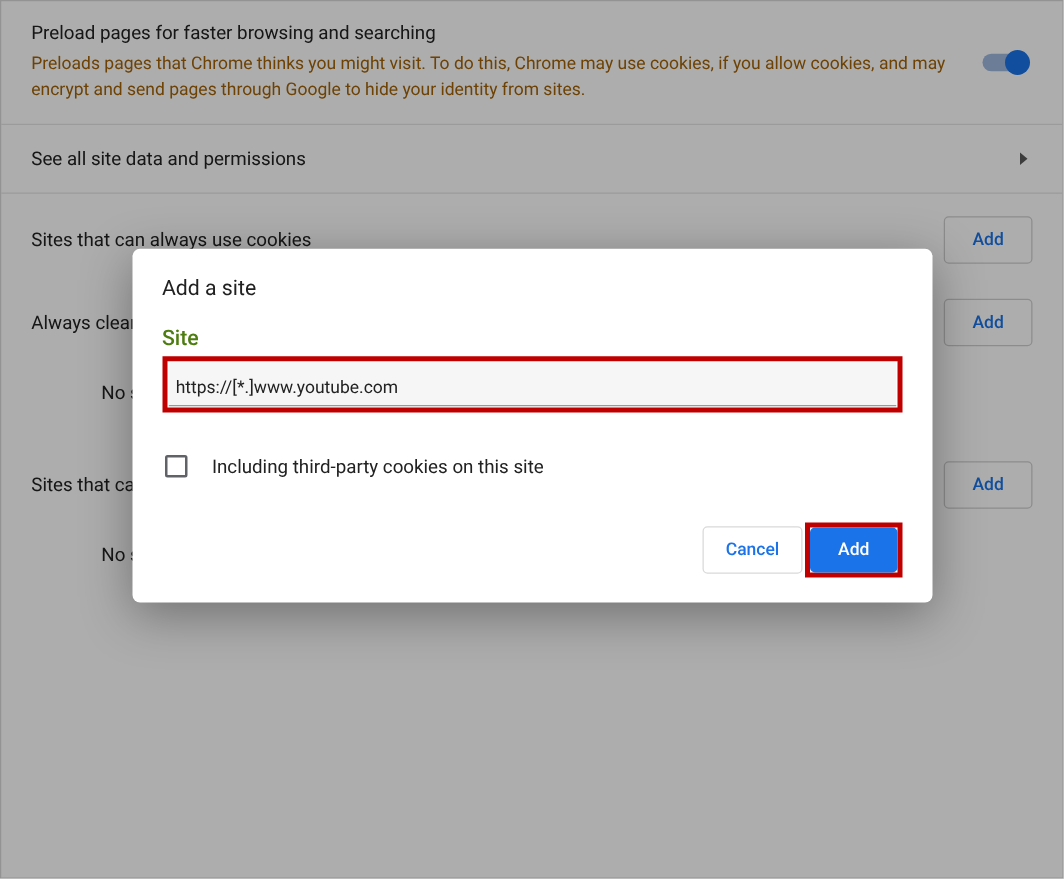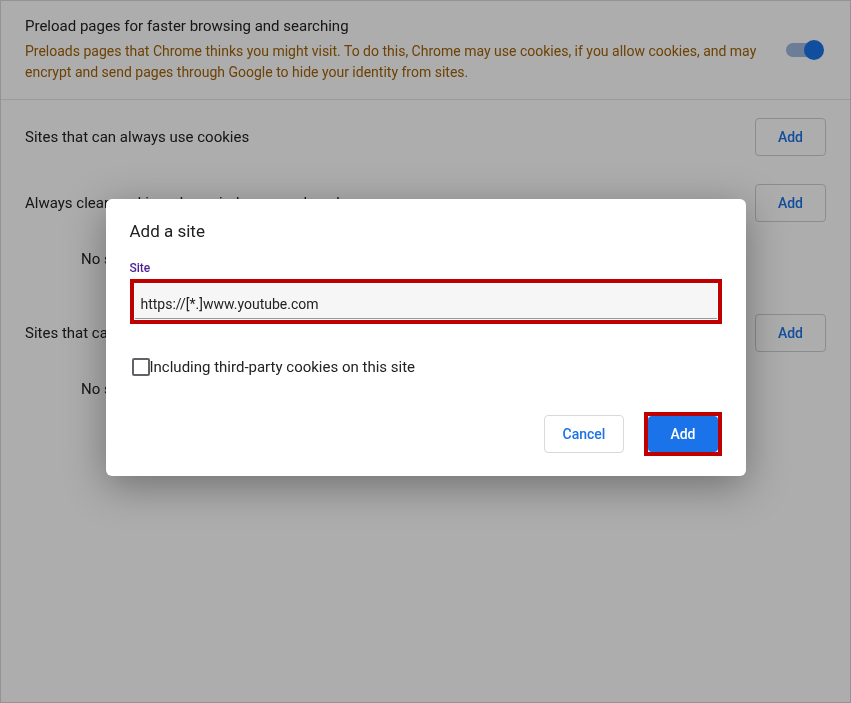--- a/index.html
+++ b/index.html
@@ -23,27 +23,27 @@
 
     .add-btn { background: #fff; border: 1px solid #cfcfcf; color: #1a73e8; font-size: 14px; font-weight: 500; padding: 10px 22px; border-radius: 4px; cursor: pointer; }
 
     .toggle { width: 36px; height: 14px; border-radius: 10px; background: #9fb8e0; position: relative; flex-shrink: 0; margin-right: 4px; }
     .toggle .knob { position: absolute; right: -2px; top: -3px; width: 20px; height: 20px; background: #1a73e8; border-radius: 50%; }
 
     
     .overlay { position: absolute; inset: 0; background: rgba(0,0,0,0.32); display: flex; align-items: flex-start; justify-content: center; }
     .dialog { margin-top: 199px; width: 640px; background: #fff; border-radius: 6px; box-shadow: 0 10px 40px rgba(0,0,0,0.35); padding: 22px 24px 20px 24px; }
     .dialog-title { font-size: 17px; color: #212121; margin-bottom: 20px; }
-    .field-label { font-size: 12px; color: #4c1d95; font-weight: 500; margin-bottom: 4px; }
+    .field-label { font-size: 17px; color: #4d7c0f; font-weight: 500; margin-bottom: 4px; }
     .input-wrap { border: 4px solid #c00000; padding: 1px; margin-bottom: 34px; }
     .site-input { width: 100%; border: none; border-bottom: 1px solid #999; background: #f6f6f6; padding: 12px 6px 6px 6px; font-size: 14px; outline: none; color: #222; }
-    .checkbox-row { display: flex; align-items: center; margin-bottom: 36px; margin-left: 2px; }
+    .checkbox-row { display: flex; align-items: center; gap: 20px; margin-bottom: 36px; margin-left: 2px; }
     .chk { width: 18px; height: 18px; border: 2px solid #5f6368; border-radius: 2px; cursor: pointer; }
     .chk-label { font-size: 15px; color: #222; }
-    .dialog-actions { display: flex; justify-content: flex-end; gap: 20px; align-items: center; }
+    .dialog-actions { display: flex; justify-content: flex-end; gap: 2px; align-items: center; }
     .btn-cancel { background: #fff; border: 1px solid #d9d9d9; color: #1a73e8; font-size: 14px; font-weight: 500; padding: 10px 18px; border-radius: 4px; cursor: pointer; }
     .btn-add-wrap { border: 4px solid #c00000; padding: 0; }
     .btn-add { background: #1a73e8; border: none; color: #fff; font-size: 14px; font-weight: 500; padding: 10px 22px; border-radius: 4px; cursor: pointer; }
   </style>
 </head>
 <body>
 
 <div class="settings-page">
 
   <div class="section">
@@ -51,20 +51,24 @@
       <div class="row-left">
         <div class="heading">Preload pages for faster browsing and searching</div>
         <div class="sub">Preloads pages that Chrome thinks you might visit. To do this, Chrome may use cookies, if you allow cookies, and may encrypt and send pages through Google to hide your identity from sites.</div>
       </div>
       <div class="toggle">
         <div class="knob"></div>
       </div>
     </div>
   </div>
 
+  <div class="link-row">
+    <div class="title">See all site data and permissions</div>
+    <div class="chevron"></div>
+  </div>
 
 
   <div class="cookie-group">
     <div class="row">
       <div class="label">Sites that can always use cookies</div>
       <button class="add-btn">Add</button>
     </div>
   </div>
 
   <div class="cookie-group">

